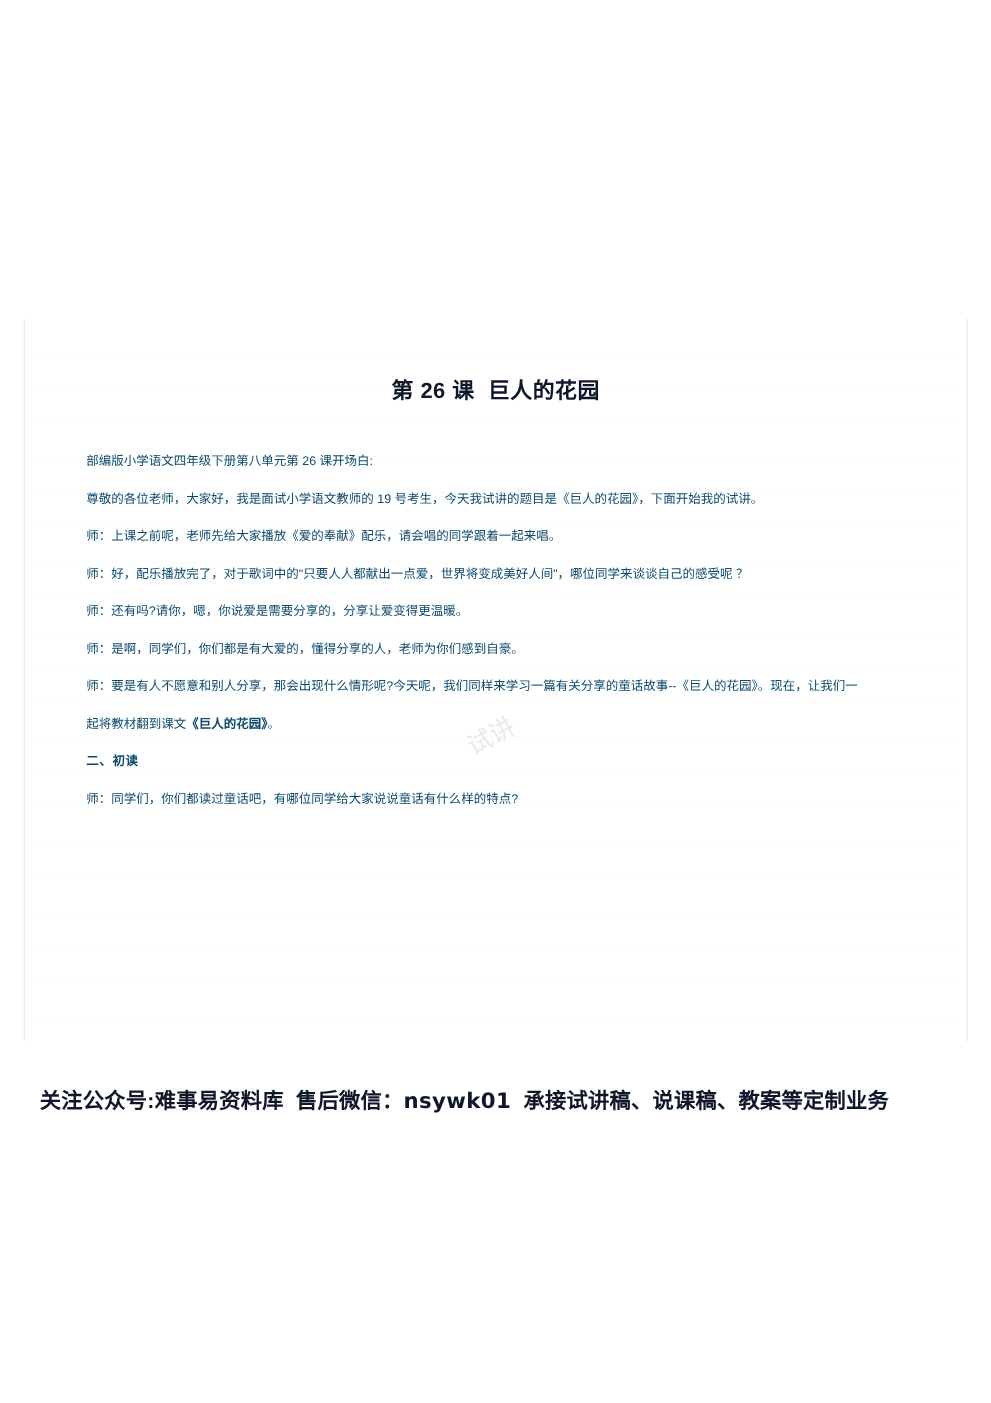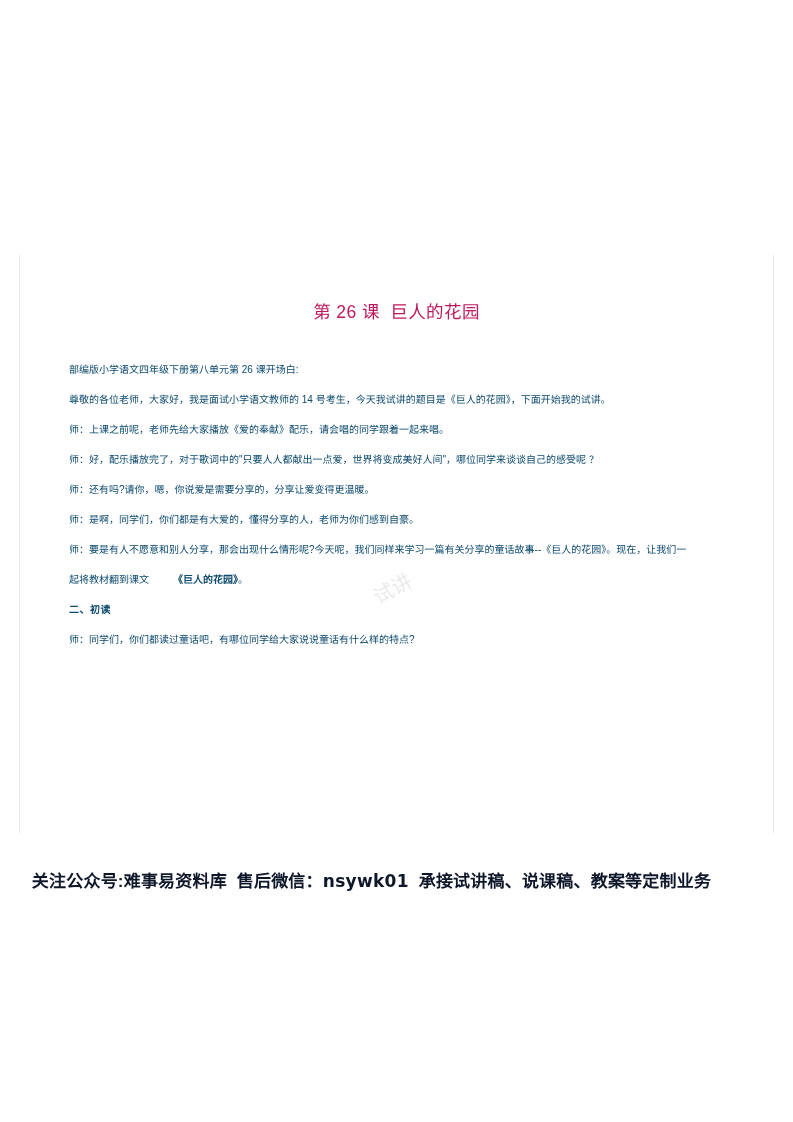--- a/index.html
+++ b/index.html
@@ -43,23 +43,23 @@
         rgba(0,0,0,0.000) 28px);
   }
 
   .doc-title {
     position: absolute;
     left: 0;
     right: 0;
     top: 43px;
     text-align: center;
     font-size: 17.5px;
-    font-weight: normal;
+    font-weight: bold;
     letter-spacing: 0.4px;
-    color: #be185d;
+    color: #0f172a;
     white-space: pre;
   }
 
   .watermark {
     position: absolute;
     left: 352px;
     top: 318px;
     font-size: 20px;
     color: rgba(120,120,125,0.16);
     transform: rotate(-28deg);
@@ -79,21 +79,21 @@
     line-height: 30px;
   }
   .ln {
     white-space: pre-wrap;
     word-break: break-all;
   }
   .ln.heading {
     font-weight: bold;
     letter-spacing: 0.5px;
   }
-  .ln b { font-weight: bold; margin-left: 24px; }
+  .ln b { font-weight: bold; }
 
   
   .promo-banner {
     position: absolute;
     left: 22px;
     top: 845px;
     width: 752px;
     color: #0f172a;
     font-size: 17px;
     font-weight: bold;
@@ -111,21 +111,21 @@
 <body>
 
 <div class="page-sheet">
 
   <div class="doc-title">第 26 课  巨人的花园</div>
 
   <div class="watermark">试讲</div>
 
   <div class="doc-body">
       <div class="ln">部编版小学语文四年级下册第八单元第 26 课开场白:</div>
-      <div class="ln">尊敬的各位老师，大家好，我是面试小学语文教师的 14 号考生，今天我试讲的题目是《巨人的花园》，下面开始我的试讲。</div>
+      <div class="ln">尊敬的各位老师，大家好，我是面试小学语文教师的 19 号考生，今天我试讲的题目是《巨人的花园》，下面开始我的试讲。</div>
       <div class="ln">师：上课之前呢，老师先给大家播放《爱的奉献》配乐，请会唱的同学跟着一起来唱。</div>
       <div class="ln">师：好，配乐播放完了，对于歌词中的"只要人人都献出一点爱，世界将变成美好人间"，哪位同学来谈谈自己的感受呢 ？</div>
       <div class="ln">师：还有吗?请你，嗯，你说爱是需要分享的，分享让爱变得更温暖。</div>
       <div class="ln">师：是啊，同学们，你们都是有大爱的，懂得分享的人，老师为你们感到自豪。</div>
       <div class="ln"><span>师：要是有人不愿意和别人分享，那会出现什么情形呢?今天呢，我们同样来学习一篇有关分享的童话故事--《巨人的花园》。现在，让我们一起将教材翻到课文</span><b>《巨人的花园》</b><span>。</span></div>
       <div class="ln heading">二、初读</div>
       <div class="ln">师：同学们，你们都读过童话吧，有哪位同学给大家说说童话有什么样的特点?</div>
     </div>
 
 </div>

